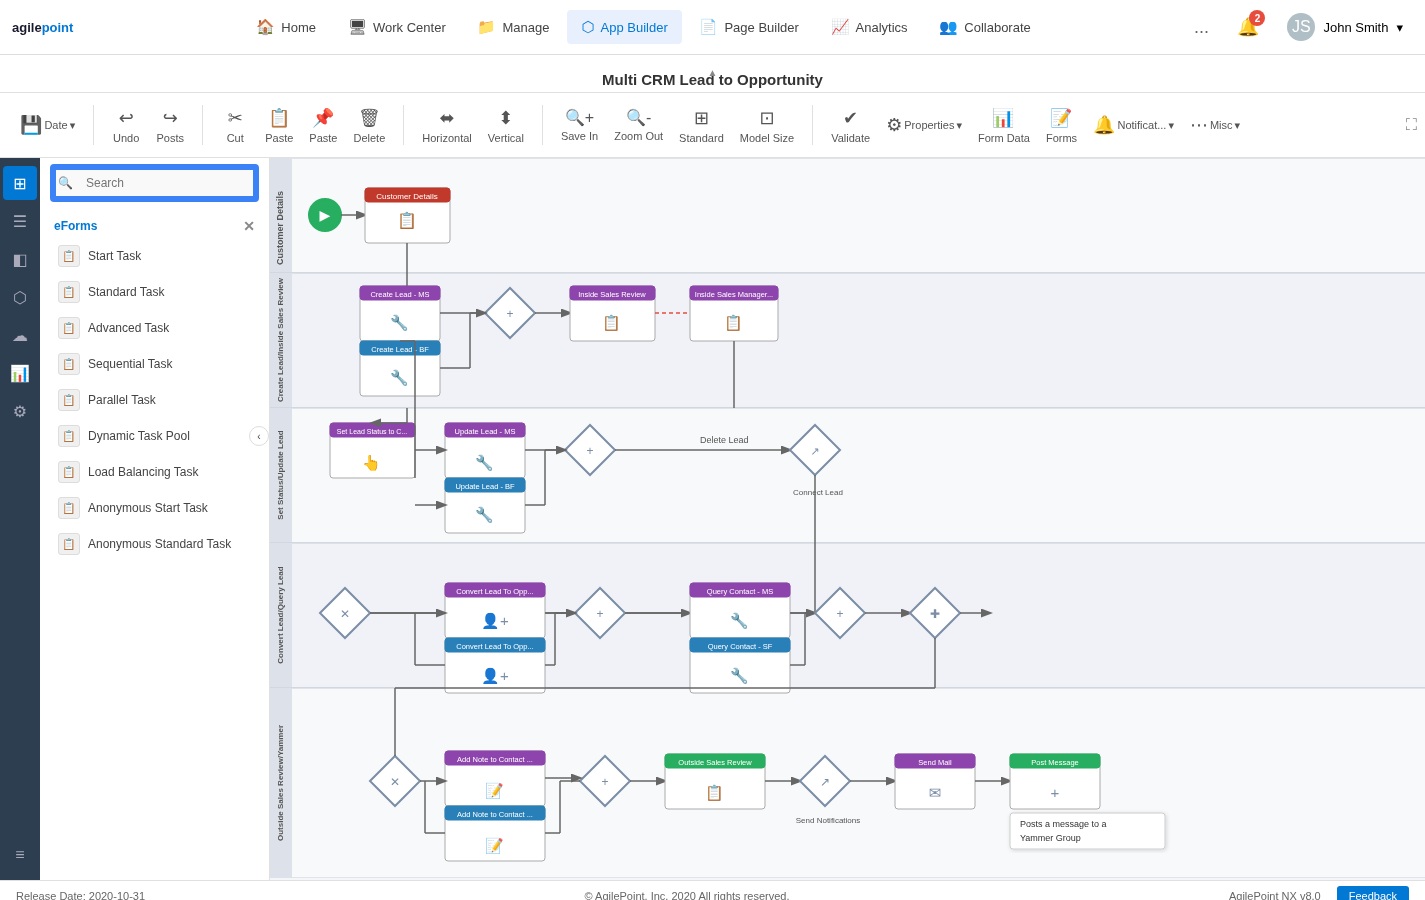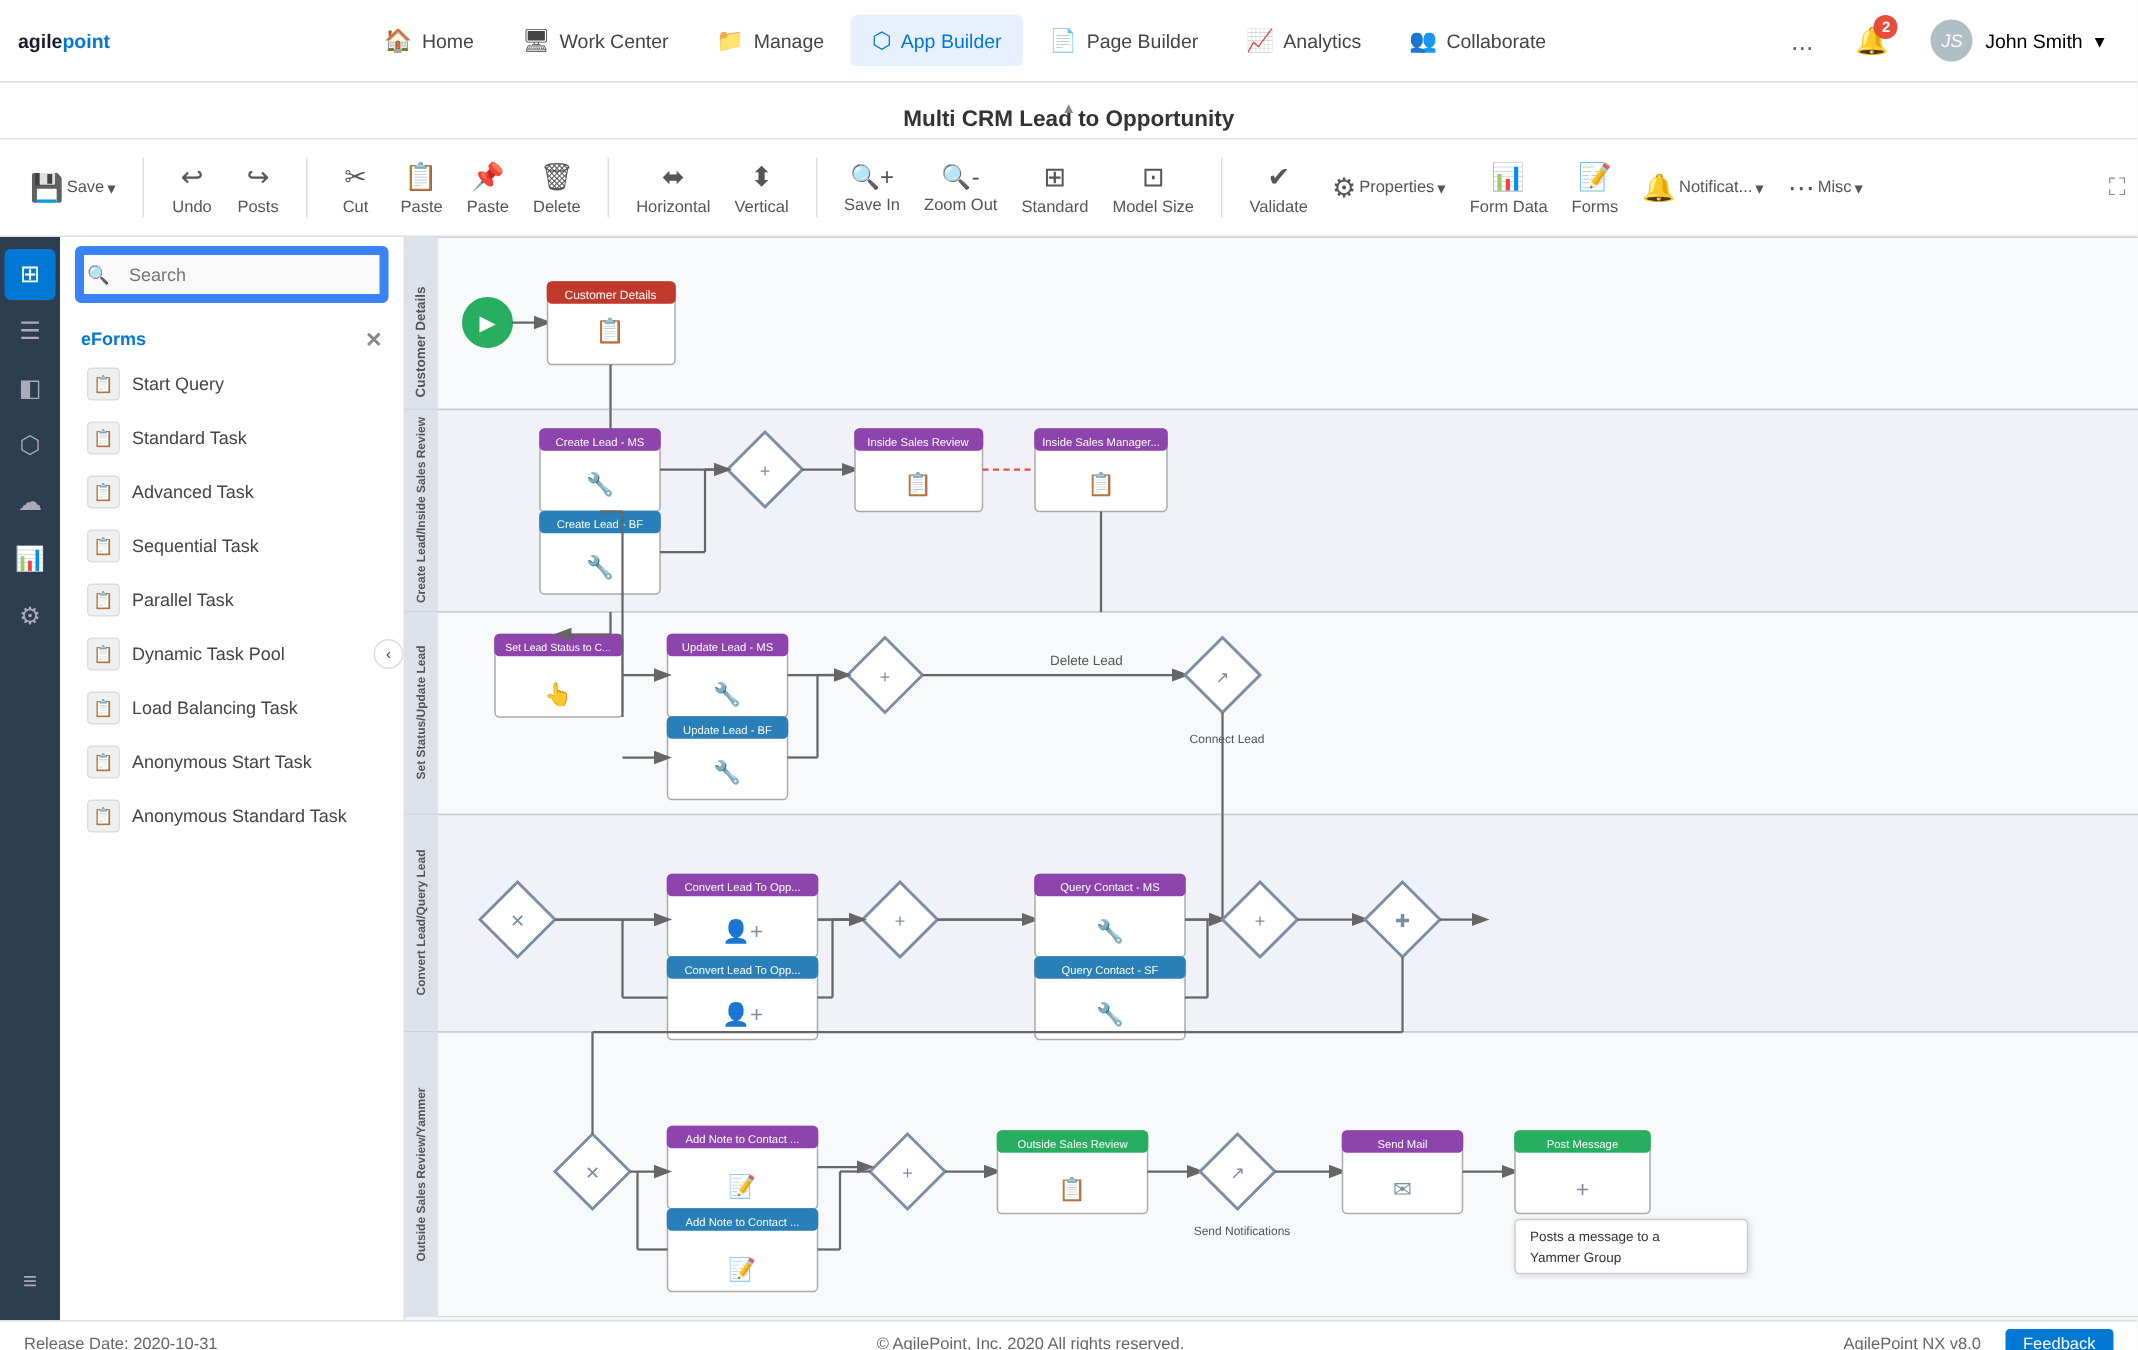--- a/index.html
+++ b/index.html
@@ -20,21 +20,21 @@
     .nav-item.active { color: #0078d4; background: #e8f0fe; }
     .nav-item .nav-icon { font-size: 15px; }
     .nav-right { display: flex; align-items: center; gap: 12px; margin-left: auto; }
     .notif-btn { position: relative; cursor: pointer; padding: 6px; }
     .notif-badge {
       position: absolute; top: 0; right: 0; background: #e74c3c; color: #fff;
       border-radius: 50%; font-size: 10px; width: 16px; height: 16px;
       display: flex; align-items: center; justify-content: center; font-weight: 700;
     }
     .user-btn { display: flex; align-items: center; gap: 8px; cursor: pointer; padding: 6px 10px; border-radius: 4px; }
-    .user-avatar { width: 28px; height: 28px; border-radius: 50%; background: #b0bec5; display: flex; align-items: center; justify-content: center; font-size: 12px; color: #fff; font-style: italic; }
+    .user-avatar { width: 28px; height: 28px; border-radius: 50%; background: #b0bec5; display: flex; align-items: center; justify-content: center; font-size: 16px; color: #fff; }
     .more-btn { cursor: pointer; padding: 6px 10px; color: #666; font-size: 18px; }
 
     
     .toolbar {
       display: flex; align-items: center; height: 65px; background: #fff;
       border-bottom: 1px solid #e0e0e0; padding: 0 8px; gap: 2px;
     }
     .toolbar-group { display: flex; align-items: center; padding: 0 4px; }
     .toolbar-btn {
       display: flex; flex-direction: column; align-items: center; justify-content: center;
@@ -149,21 +149,21 @@
 
 <div class="page-title-bar">
   <span class="collapse-arrow" style="position:absolute;left:50%;transform:translateX(-50%);">▲</span>
   <span style="margin-top:12px;">Multi CRM Lead to Opportunity</span>
 </div>
 
 <div class="toolbar">
   <div class="toolbar-group">
     <div class="toolbar-btn with-arrow">
       <span class="tb-icon">💾</span>
-      <span>Save</span>
+      <span>Date</span>
       <span>▾</span>
     </div>
   </div>
   <div class="toolbar-sep"></div>
   <div class="toolbar-group">
     <div class="toolbar-btn">
       <span class="tb-icon">↩</span>
       <span>Undo</span>
     </div>
     <div class="toolbar-btn">
@@ -276,21 +276,21 @@
         <input type="text" placeholder="Search" style="">
       </div>
     </div>
     <div class="sidebar-section">
       <div class="sidebar-section-header">
         <span>eForms</span>
         <span style="cursor:pointer;color:#888;font-size:14px;">✕</span>
       </div>
       <div class="sidebar-item">
         <div class="sidebar-item-icon">📋</div>
-        <span>Start Query</span>
+        <span>Start Task</span>
       </div>
       <div class="sidebar-item">
         <div class="sidebar-item-icon">📋</div>
         <span>Standard Task</span>
       </div>
       <div class="sidebar-item">
         <div class="sidebar-item-icon">📋</div>
         <span>Advanced Task</span>
       </div>
       <div class="sidebar-item">

